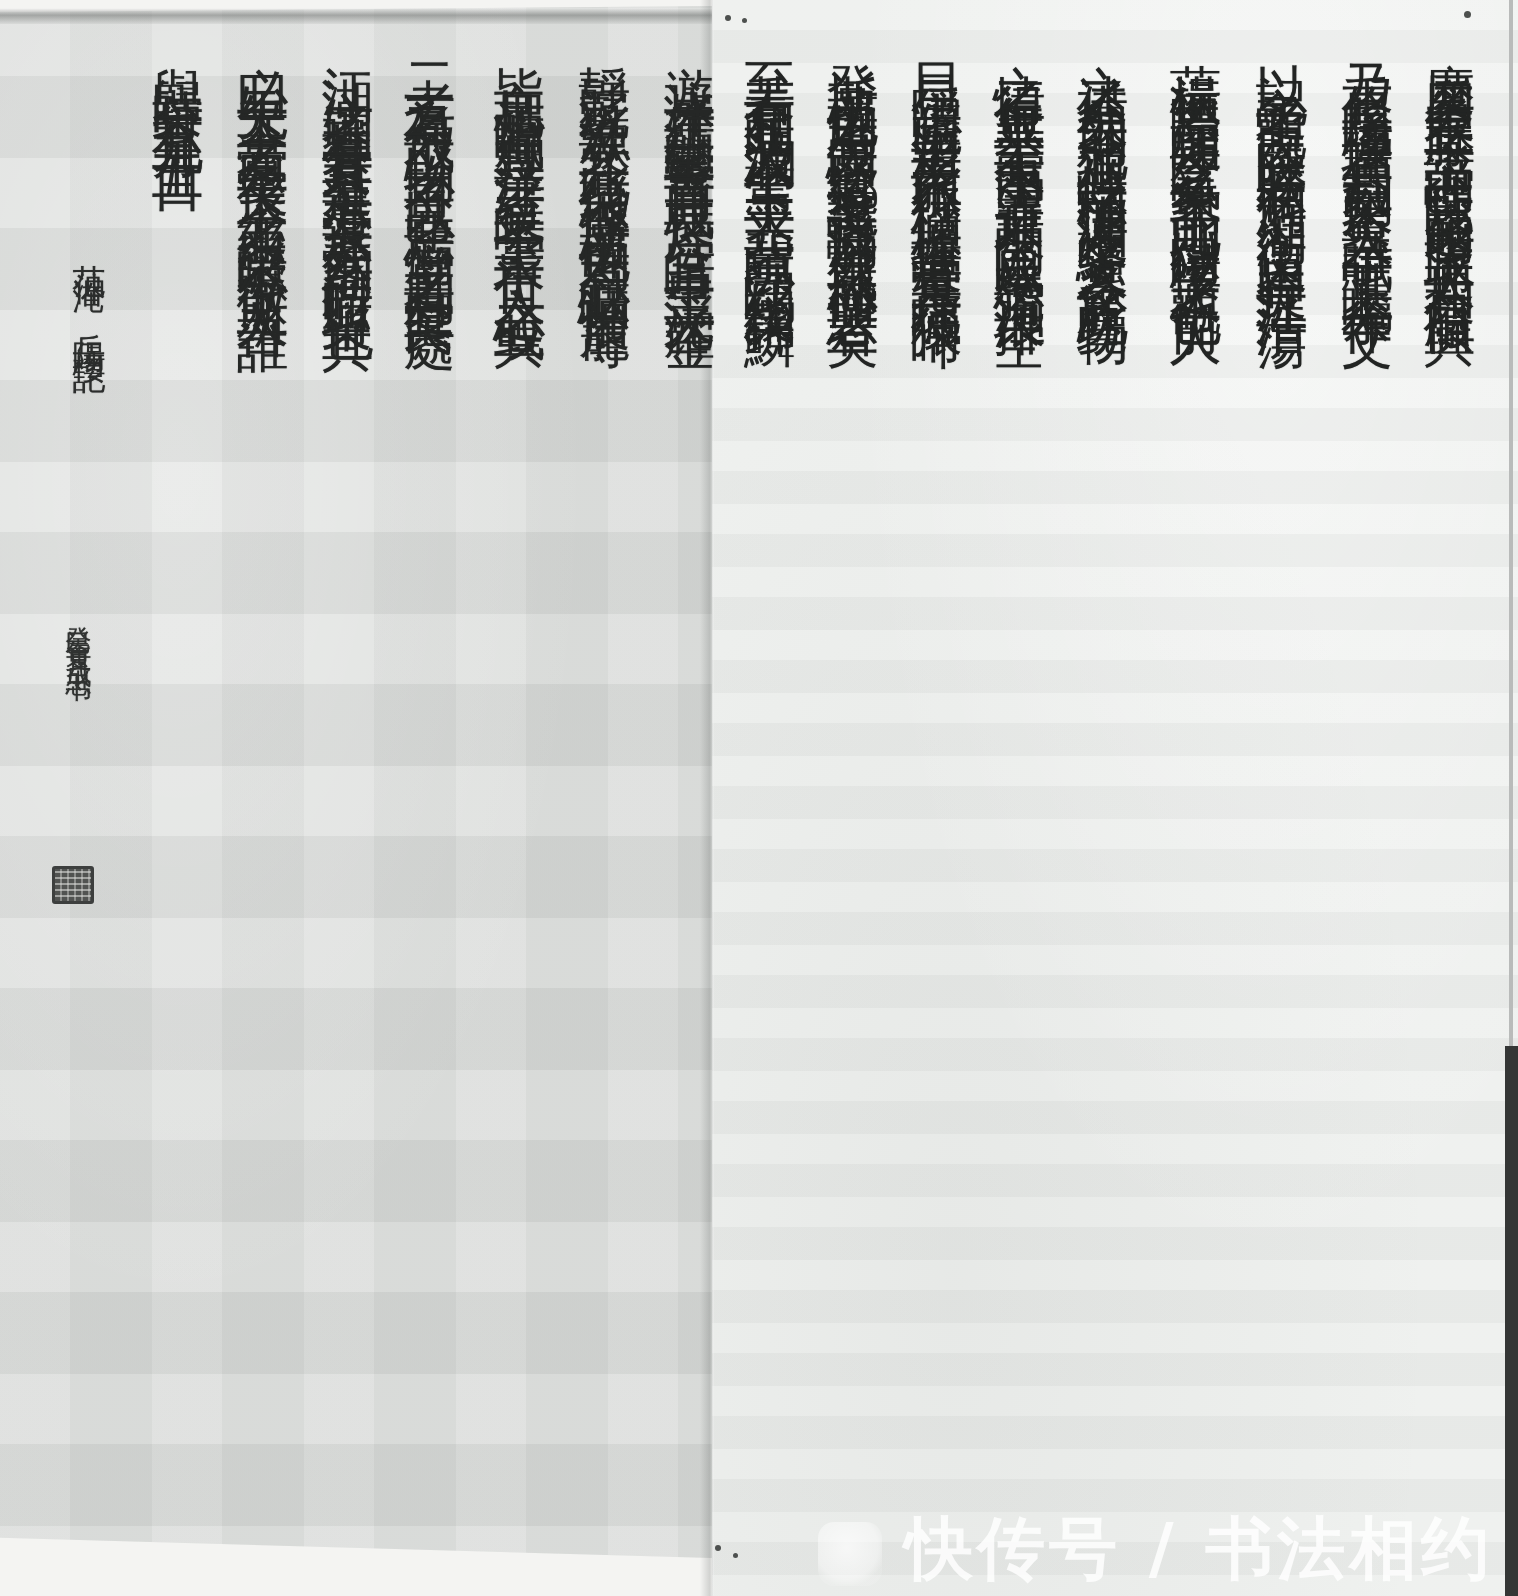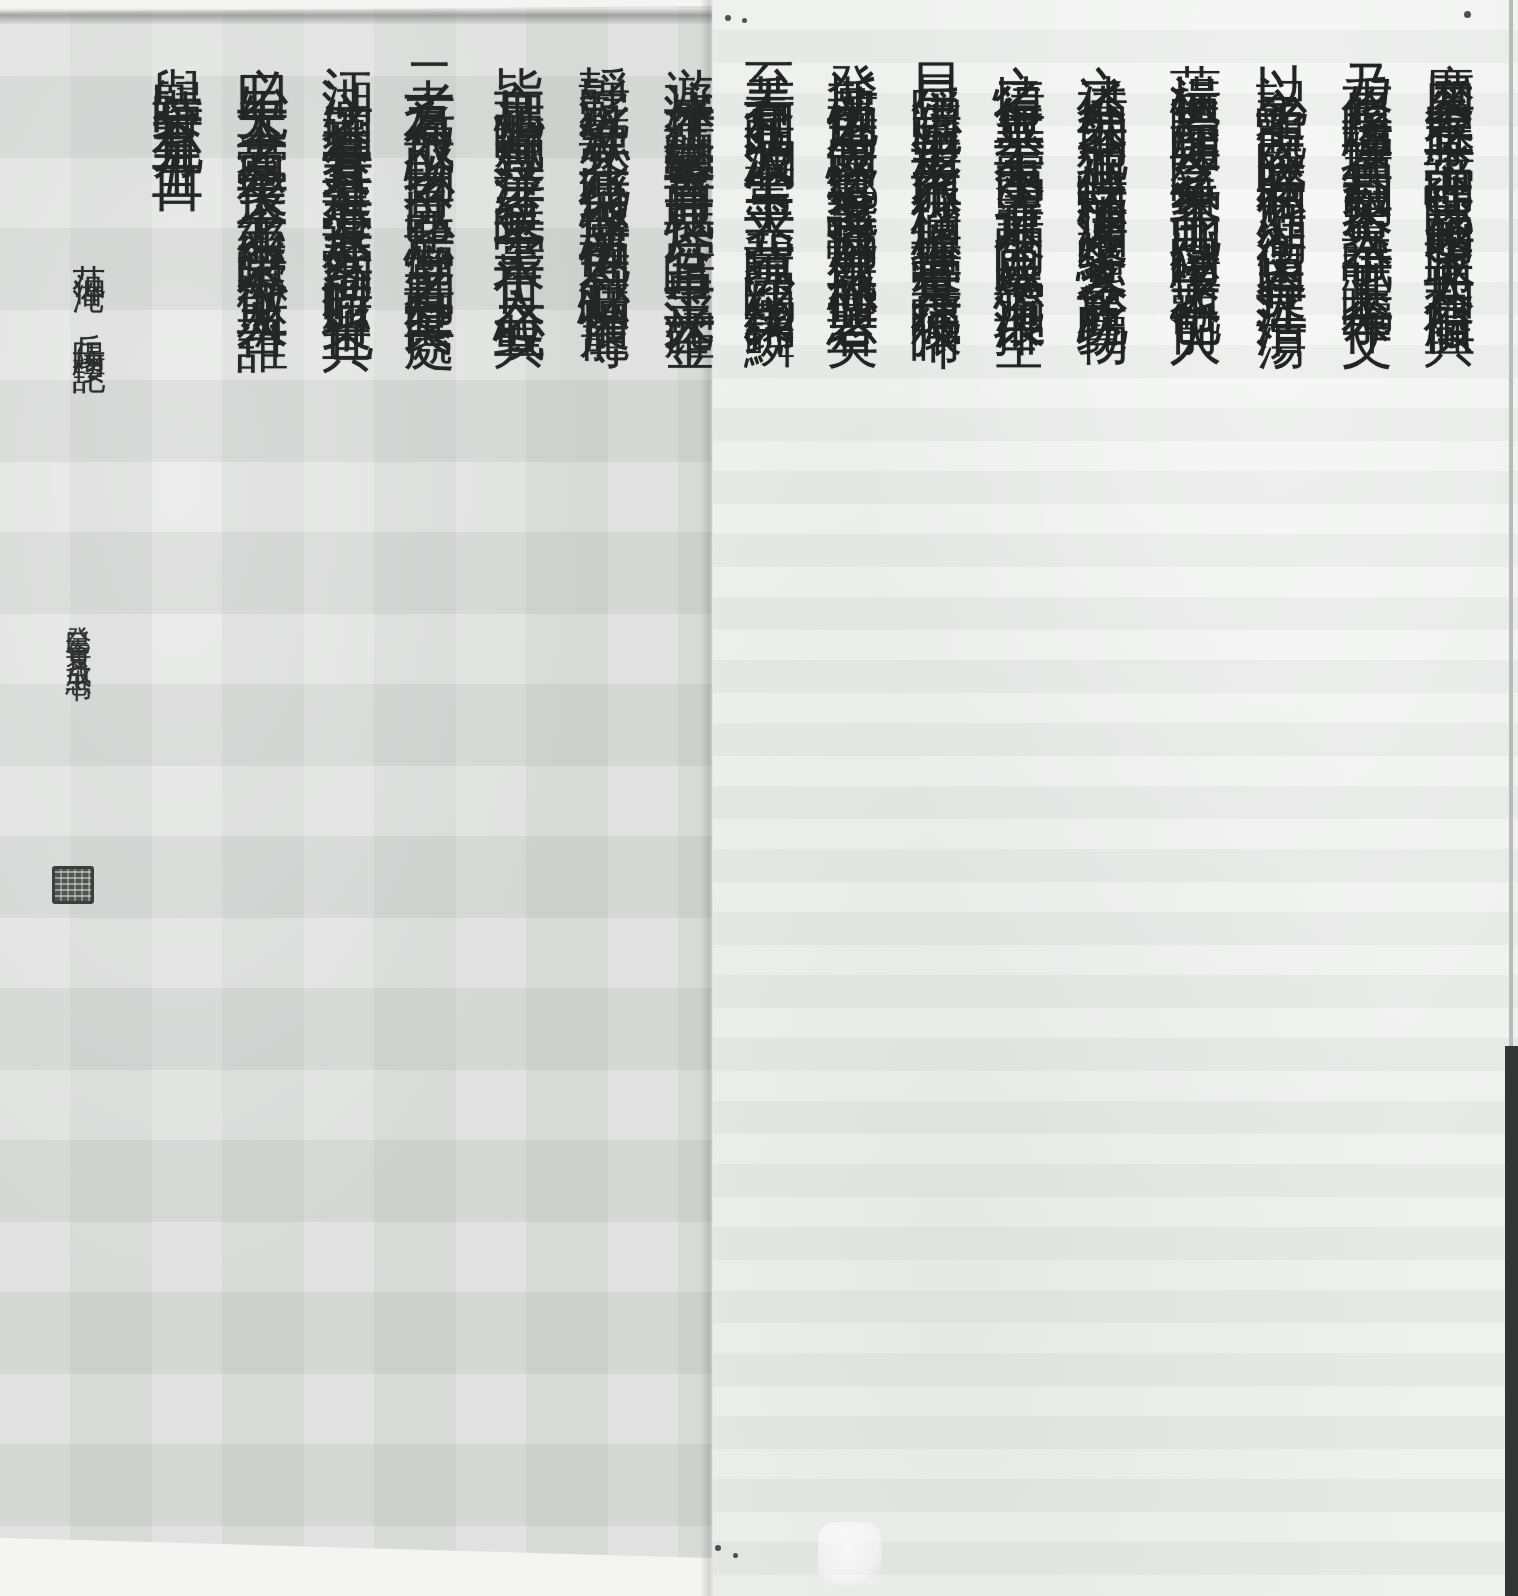--- a/index.html
+++ b/index.html
@@ -117,15 +117,16 @@
   <div class="vcol left-page" style="left:316px;top:26px;">江湖之遠則其憂其君是進亦憂退亦憂然則何時而樂也其</div>
   <div class="vcol left-page" style="left:231px;top:26px;">必曰先天下之憂而憂後天下之樂而樂噫歟兮微斯人吾誰</div>
   <div class="vcol left-page" style="left:146px;top:26px;">與歸時六秊九月十五日</div>
 
   <div class="vcol colophon" style="left:66px;top:238px;">范仲淹　岳陽樓記</div>
   <div class="vcol signature" style="left:60px;top:606px;">癸巳年夏月成忠书</div>
   <div id="seal"></div>
 
   <div id="watermark">
     <div id="watermark-logo"></div>
+    <div id="watermark-text">快传号 / 书法相约</div>
   </div>
 
 </div>
 
 </body></html>

